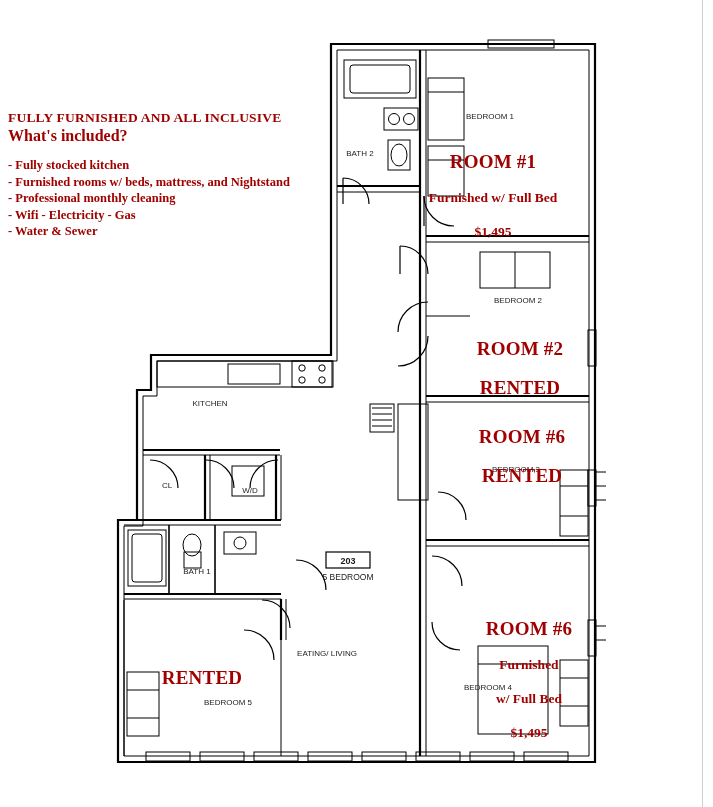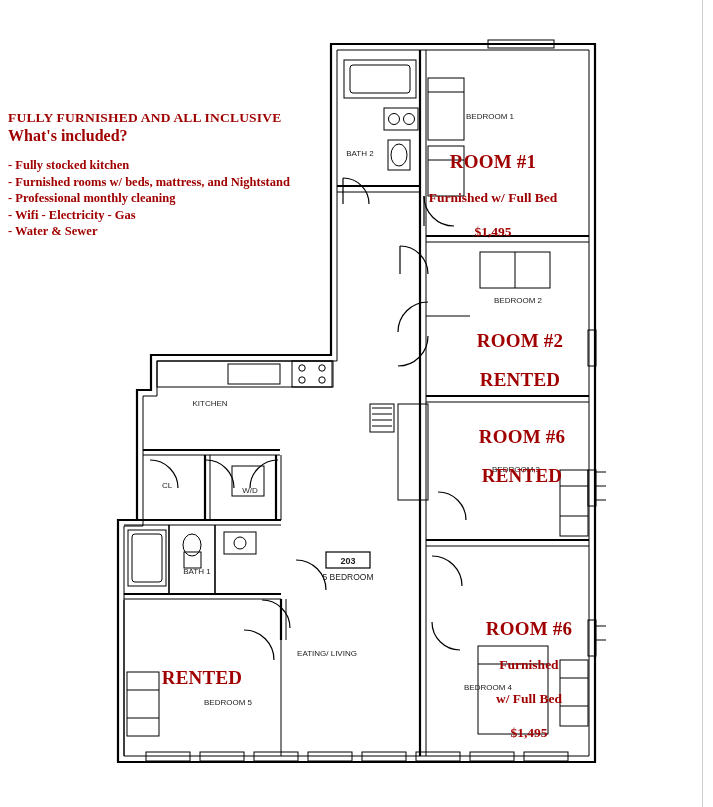--- a/index.html
+++ b/index.html
@@ -281,21 +281,21 @@
 - Wifi - Electricity - Gas
 - Water &amp; Sewer</span>
   </div>
 
   <div class="ann room-label" style="left:421px; top:133px; width:144px;">
     <span class="big">ROOM #1</span>
     <span class="small">Furnished w/ Full Bed</span>
     <span class="small">$1,495</span>
   </div>
 
-  <div class="ann room-label" style="left:450px; top:312px; width:140px;">
+  <div class="ann room-label" style="left:450px; top:320px; width:140px;">
     <span class="big">ROOM #2</span>
     <span class="big">RENTED</span>
   </div>
 
   <div class="ann room-label" style="left:452px; top:408px; width:140px;">
     <span class="big">ROOM #6</span>
     <span class="big">RENTED</span>
   </div>
 
   <div class="ann room-label" style="left:462px; top:600px; width:134px;">

